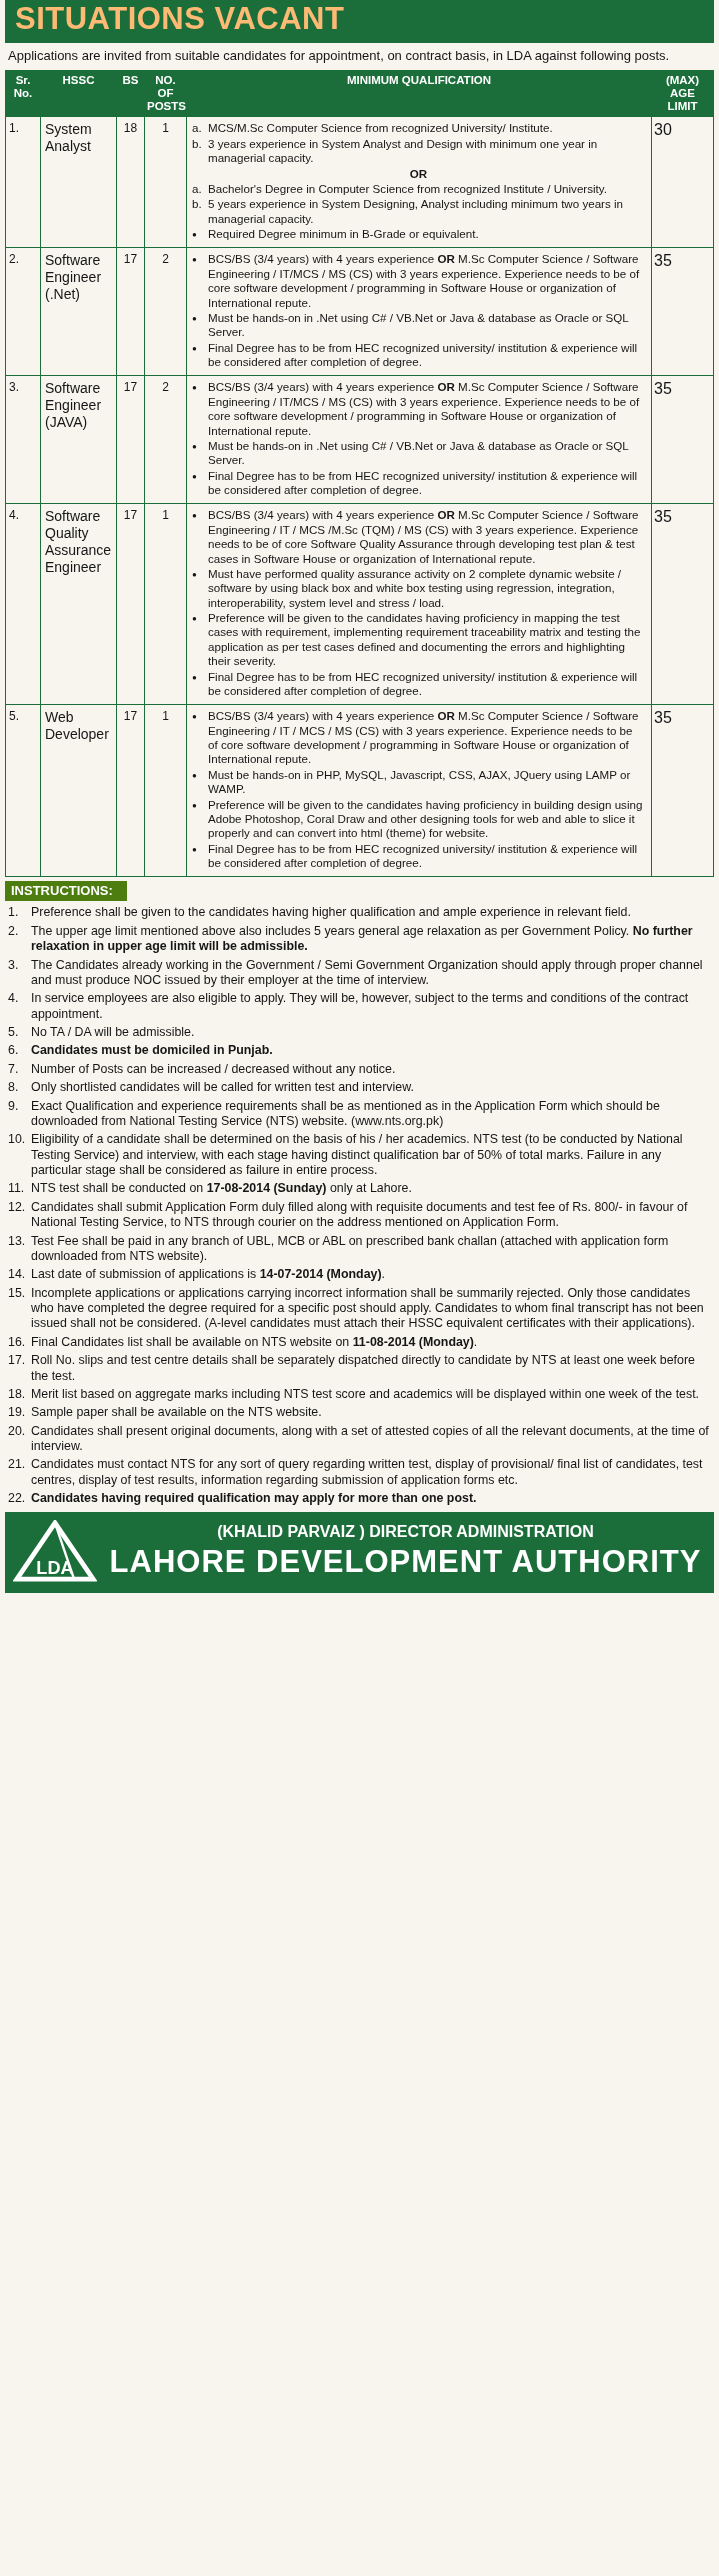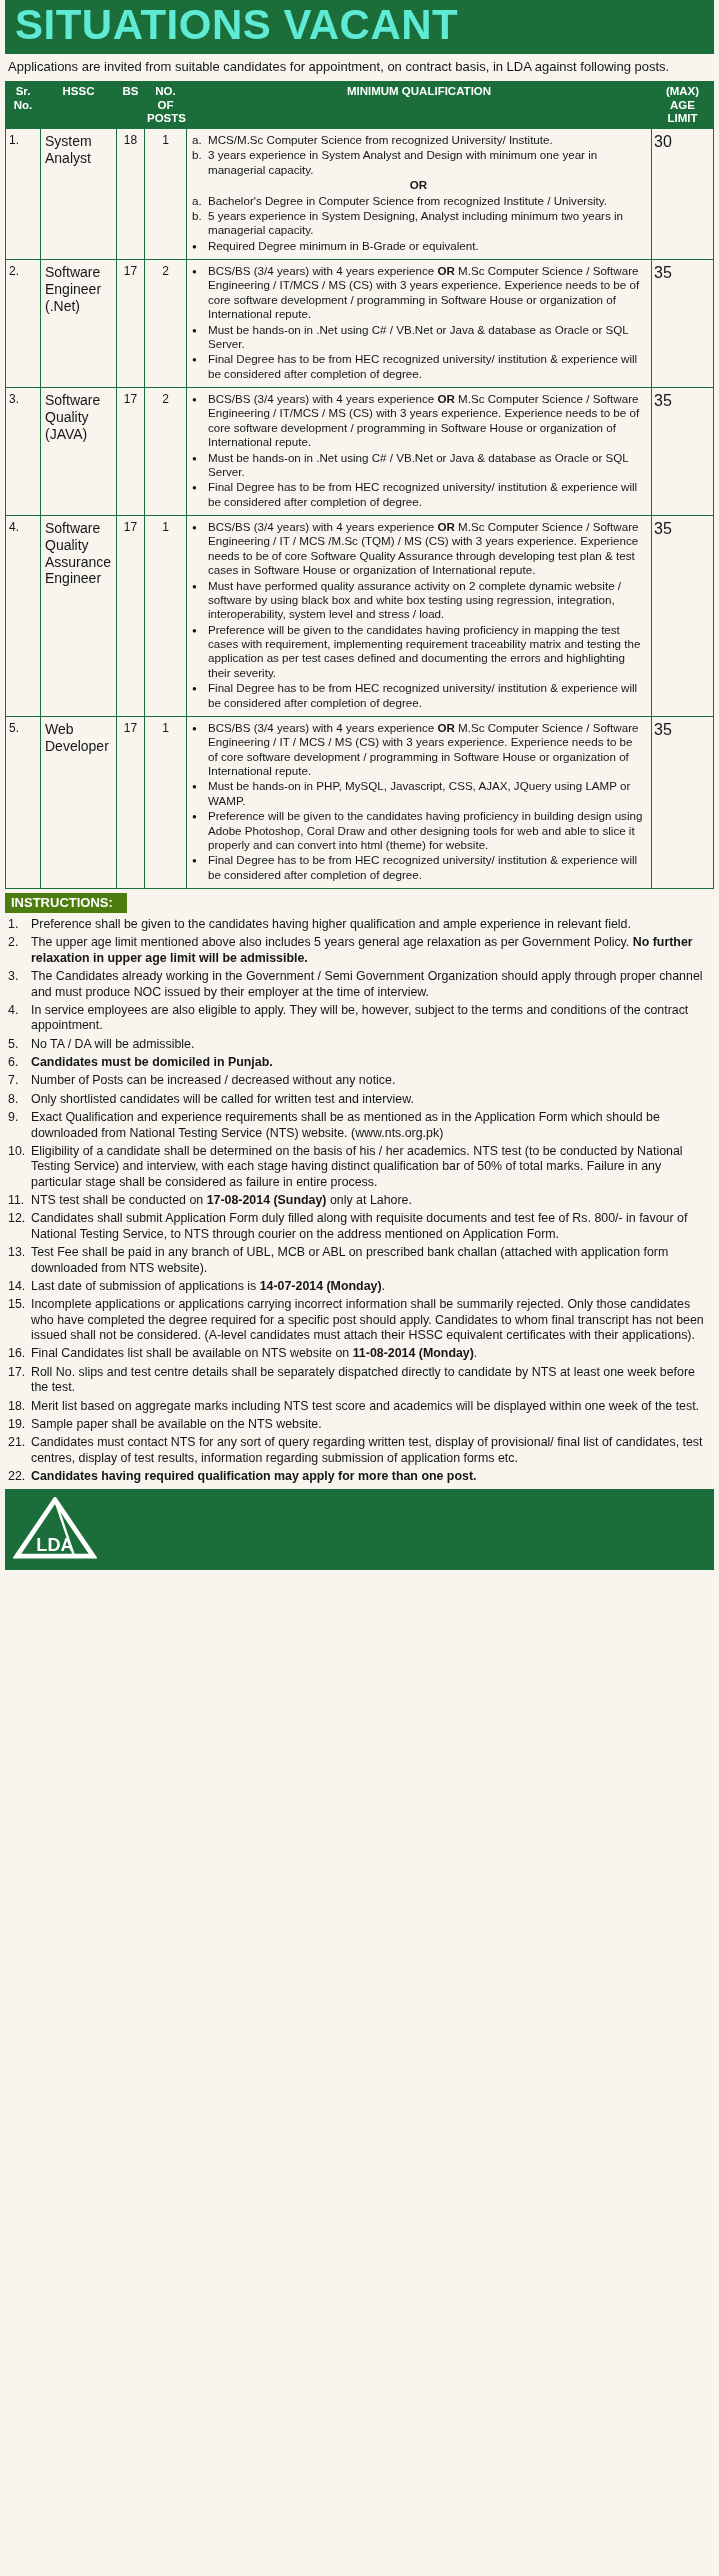--- a/index.html
+++ b/index.html
@@ -6,21 +6,21 @@
   html { background:#e9e7e0; }
   body {
     width:719px; min-height:2576px; margin:0 auto;
     background:#f7f5ee; color:#161616;
     font-family:"Liberation Sans", sans-serif;
   }
   .ad { padding:0 5px 6px 5px; }
 
   
   .masthead { background:#1b6e3a; padding:3px 10px 7px 10px; }
-  .masthead h1 { color:#5eead4; font-size:42px; font-weight:bold; letter-spacing:0.5px; line-height:1.05; }
+  .masthead h1 { color:#fdba74; font-size:31px; font-weight:bold; letter-spacing:0.5px; line-height:1.05; }
 
   .intro { font-size:13px; line-height:1.25; padding:5px 3px 6px 3px; }
 
   
   table.posts { width:100%; border-collapse:collapse; table-layout:fixed; }
   table.posts th, table.posts td { border:1.6px solid #1b6e3a; vertical-align:top; }
   thead th {
     background:#1b6e3a; color:#fff; font-size:11.5px; font-weight:bold;
     text-align:center; padding:3px 2px; white-space:pre-line; line-height:1.15;
   }
@@ -136,21 +136,21 @@
             </div>
             <div class="q-item">
               <span class="q-marker q-bullet">●</span>
               <span class="q-text">Final Degree has to be from HEC recognized university/ institution &amp; experience will be considered after completion of degree.</span>
             </div>
           </td>
           <td class="td-age">35</td>
         </tr>
         <tr>
           <td class="td-sr">3.</td>
-          <td class="td-post">Software Quality (JAVA)</td>
+          <td class="td-post">Software Engineer (JAVA)</td>
           <td class="td-bs">17</td>
           <td class="td-posts">2</td>
           <td class="td-qual">
             <div class="q-item">
               <span class="q-marker q-bullet">●</span>
               <span class="q-text">BCS/BS (3/4 years) with 4 years experience <b>OR</b> M.Sc Computer Science / Software Engineering / IT/MCS / MS (CS) with 3 years experience. Experience needs to be of core software development / programming in Software House or organization of International repute.</span>
             </div>
             <div class="q-item">
               <span class="q-marker q-bullet">●</span>
               <span class="q-text">Must be hands-on in .Net using C# / VB.Net or Java &amp; database as Oracle or SQL Server.</span>
@@ -286,36 +286,44 @@
           <span class="ins-num">17.</span>
           <span class="ins-text">Roll No. slips and test centre details shall be separately dispatched directly to candidate by NTS at least one week before the test.</span>
         </li>
         <li>
           <span class="ins-num">18.</span>
           <span class="ins-text">Merit list based on aggregate marks including NTS test score and academics will be displayed within one week of the test.</span>
         </li>
         <li>
           <span class="ins-num">19.</span>
           <span class="ins-text">Sample paper shall be available on the NTS website.</span>
+        </li>
+        <li>
+          <span class="ins-num">20.</span>
+          <span class="ins-text">Candidates shall present original documents, along with a set of attested copies of all the relevant documents, at the time of interview.</span>
         </li>
         <li>
           <span class="ins-num">21.</span>
           <span class="ins-text">Candidates must contact NTS for any sort of query regarding written test, display of provisional/ final list of candidates, test centres, display of test results, information regarding submission of application forms etc.</span>
         </li>
         <li>
           <span class="ins-num">22.</span>
           <span class="ins-text"><b>Candidates having required qualification may apply for more than one post.</b></span>
         </li>
       </ol>
   </section>
 
   <footer class="org-footer">
     <div class="logo">
       <svg viewBox="0 0 88 66" width="84" height="63" aria-hidden="true">
         <path d="M44 3 L84 62 L4 62 Z" fill="none" stroke="#ffffff" stroke-width="5"></path>
         <path d="M44 3 L64 62" fill="none" stroke="#ffffff" stroke-width="2.5"></path>
         <text x="44" y="57" text-anchor="middle" font-size="19" font-weight="bold" fill="#ffffff" font-family="Liberation Sans, sans-serif">LDA</text>
       </svg>
     </div>
+    <div class="footer-text">
+      <div class="signature">(KHALID PARVAIZ ) DIRECTOR ADMINISTRATION</div>
+      <div class="org-name">LAHORE DEVELOPMENT AUTHORITY</div>
+    </div>
   </footer>
 
 </div>
 
 
 </body></html>

